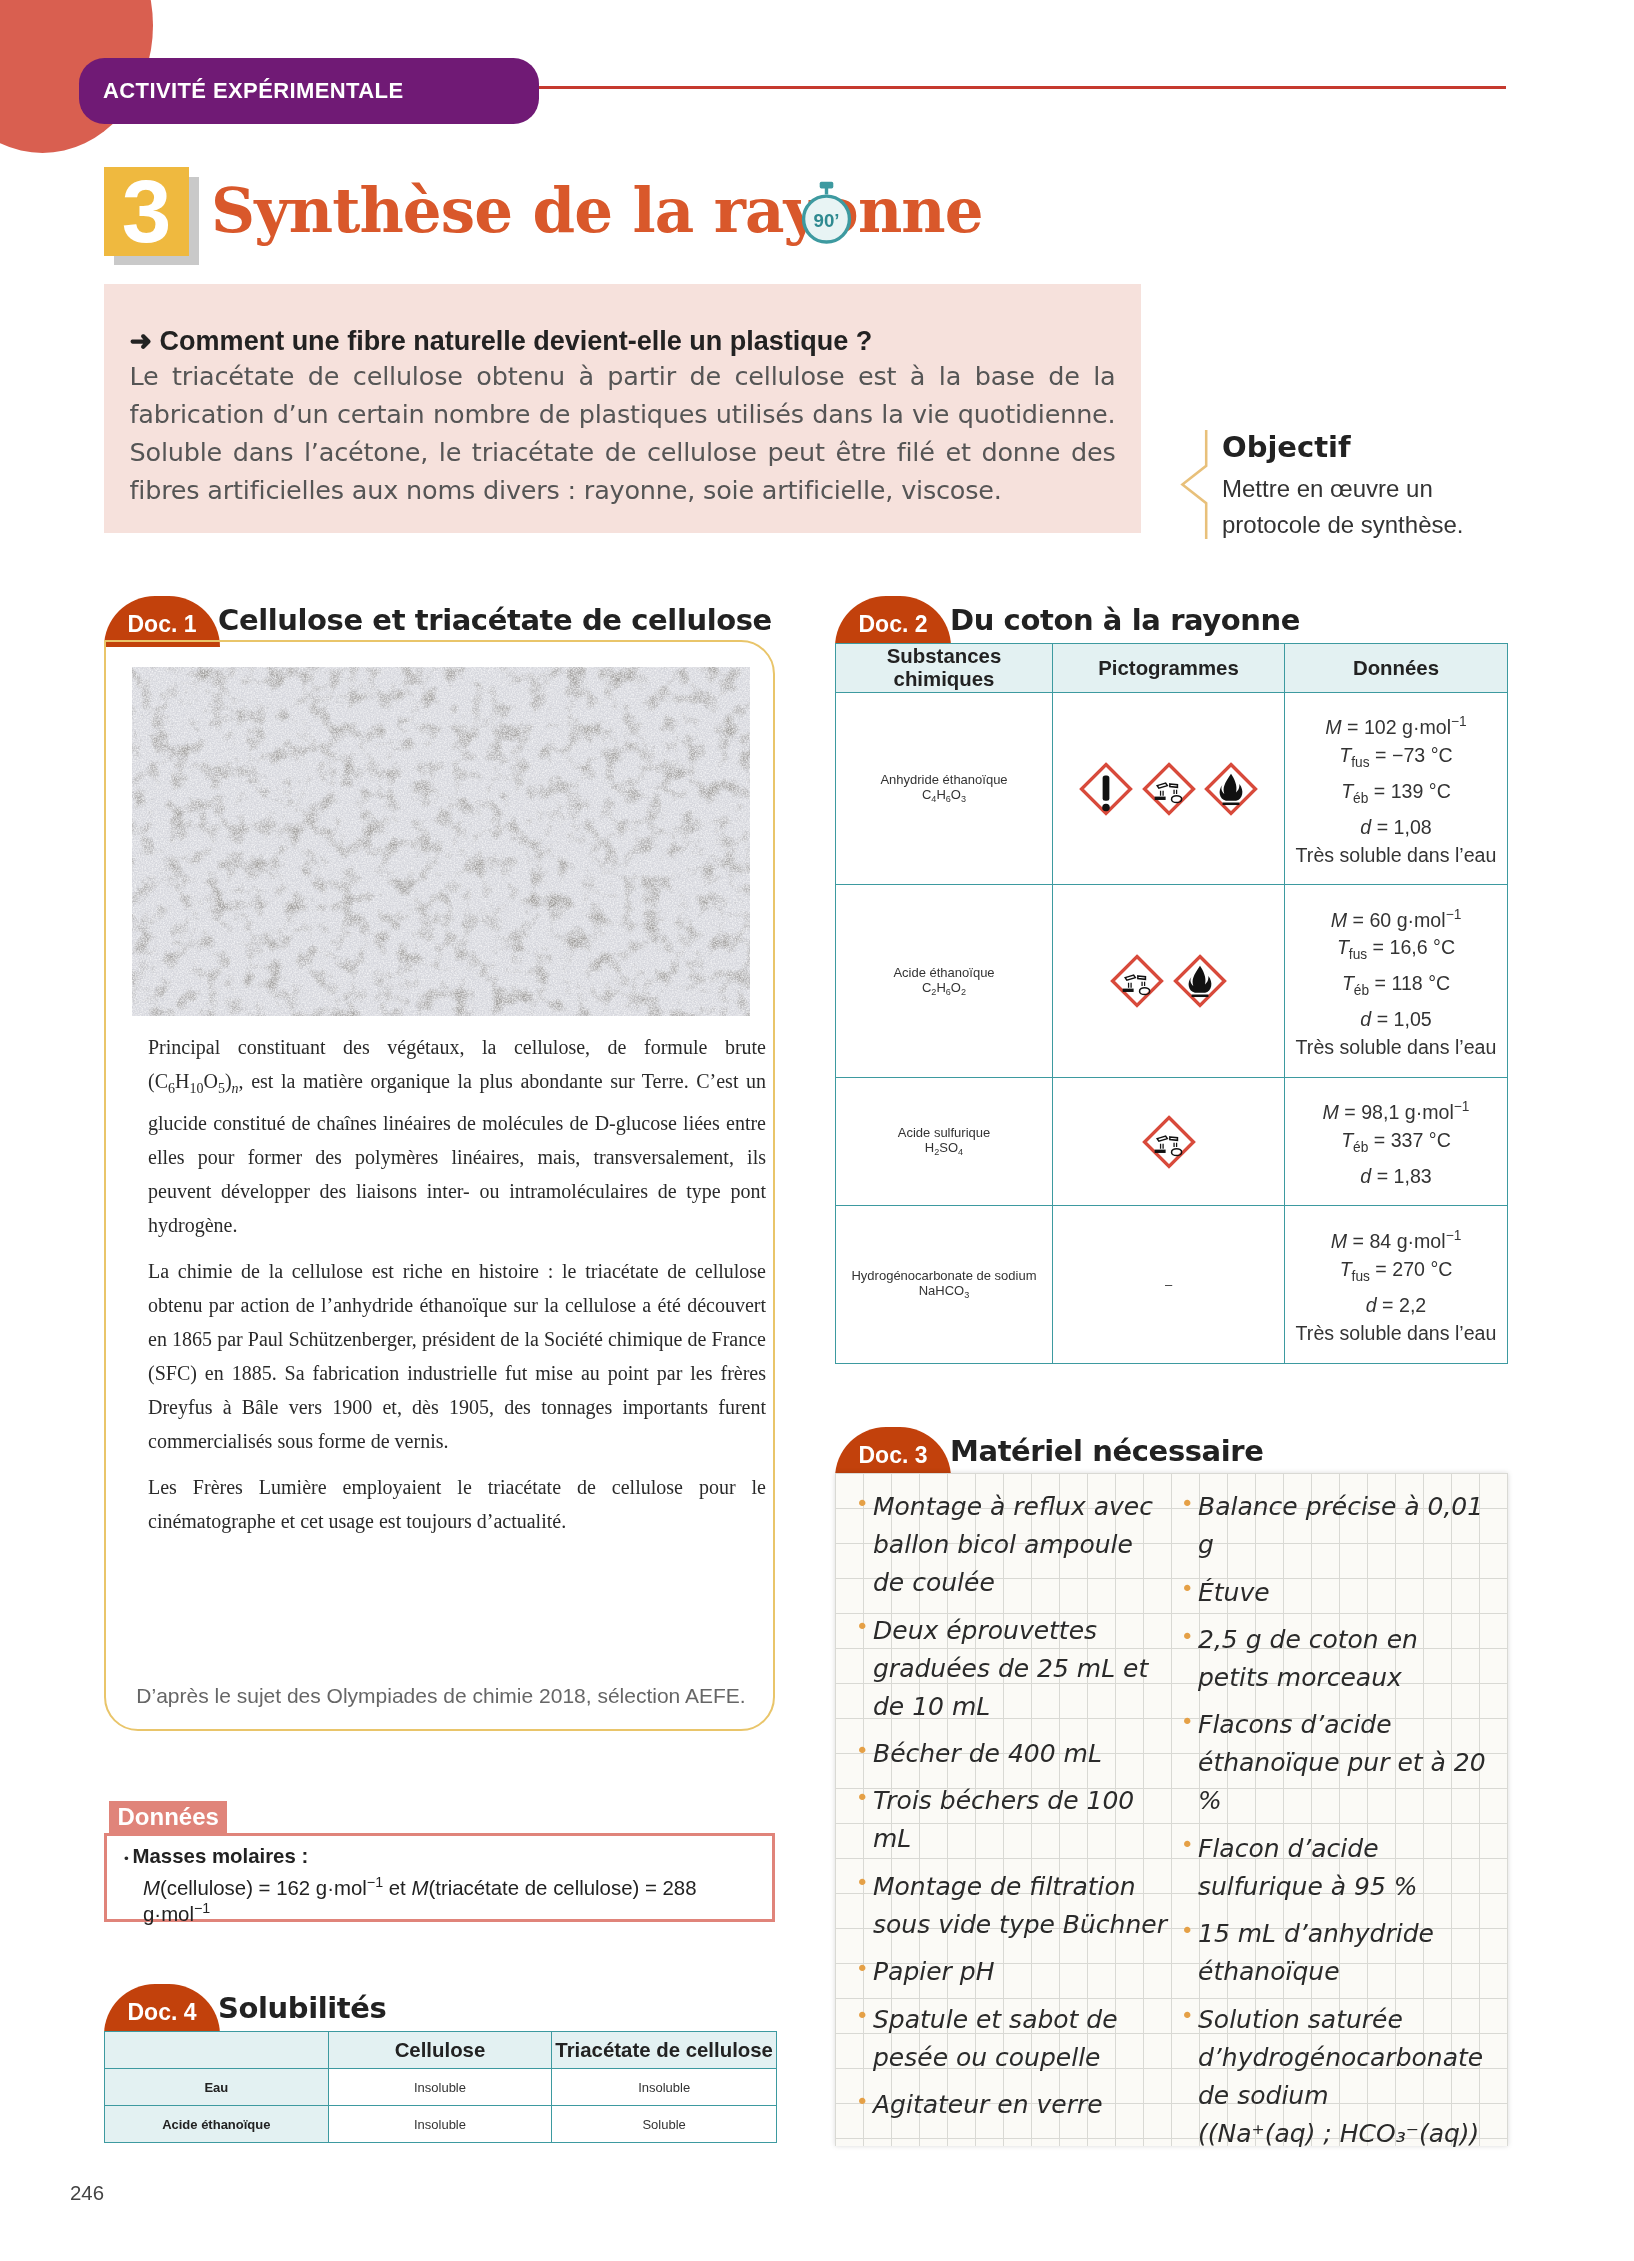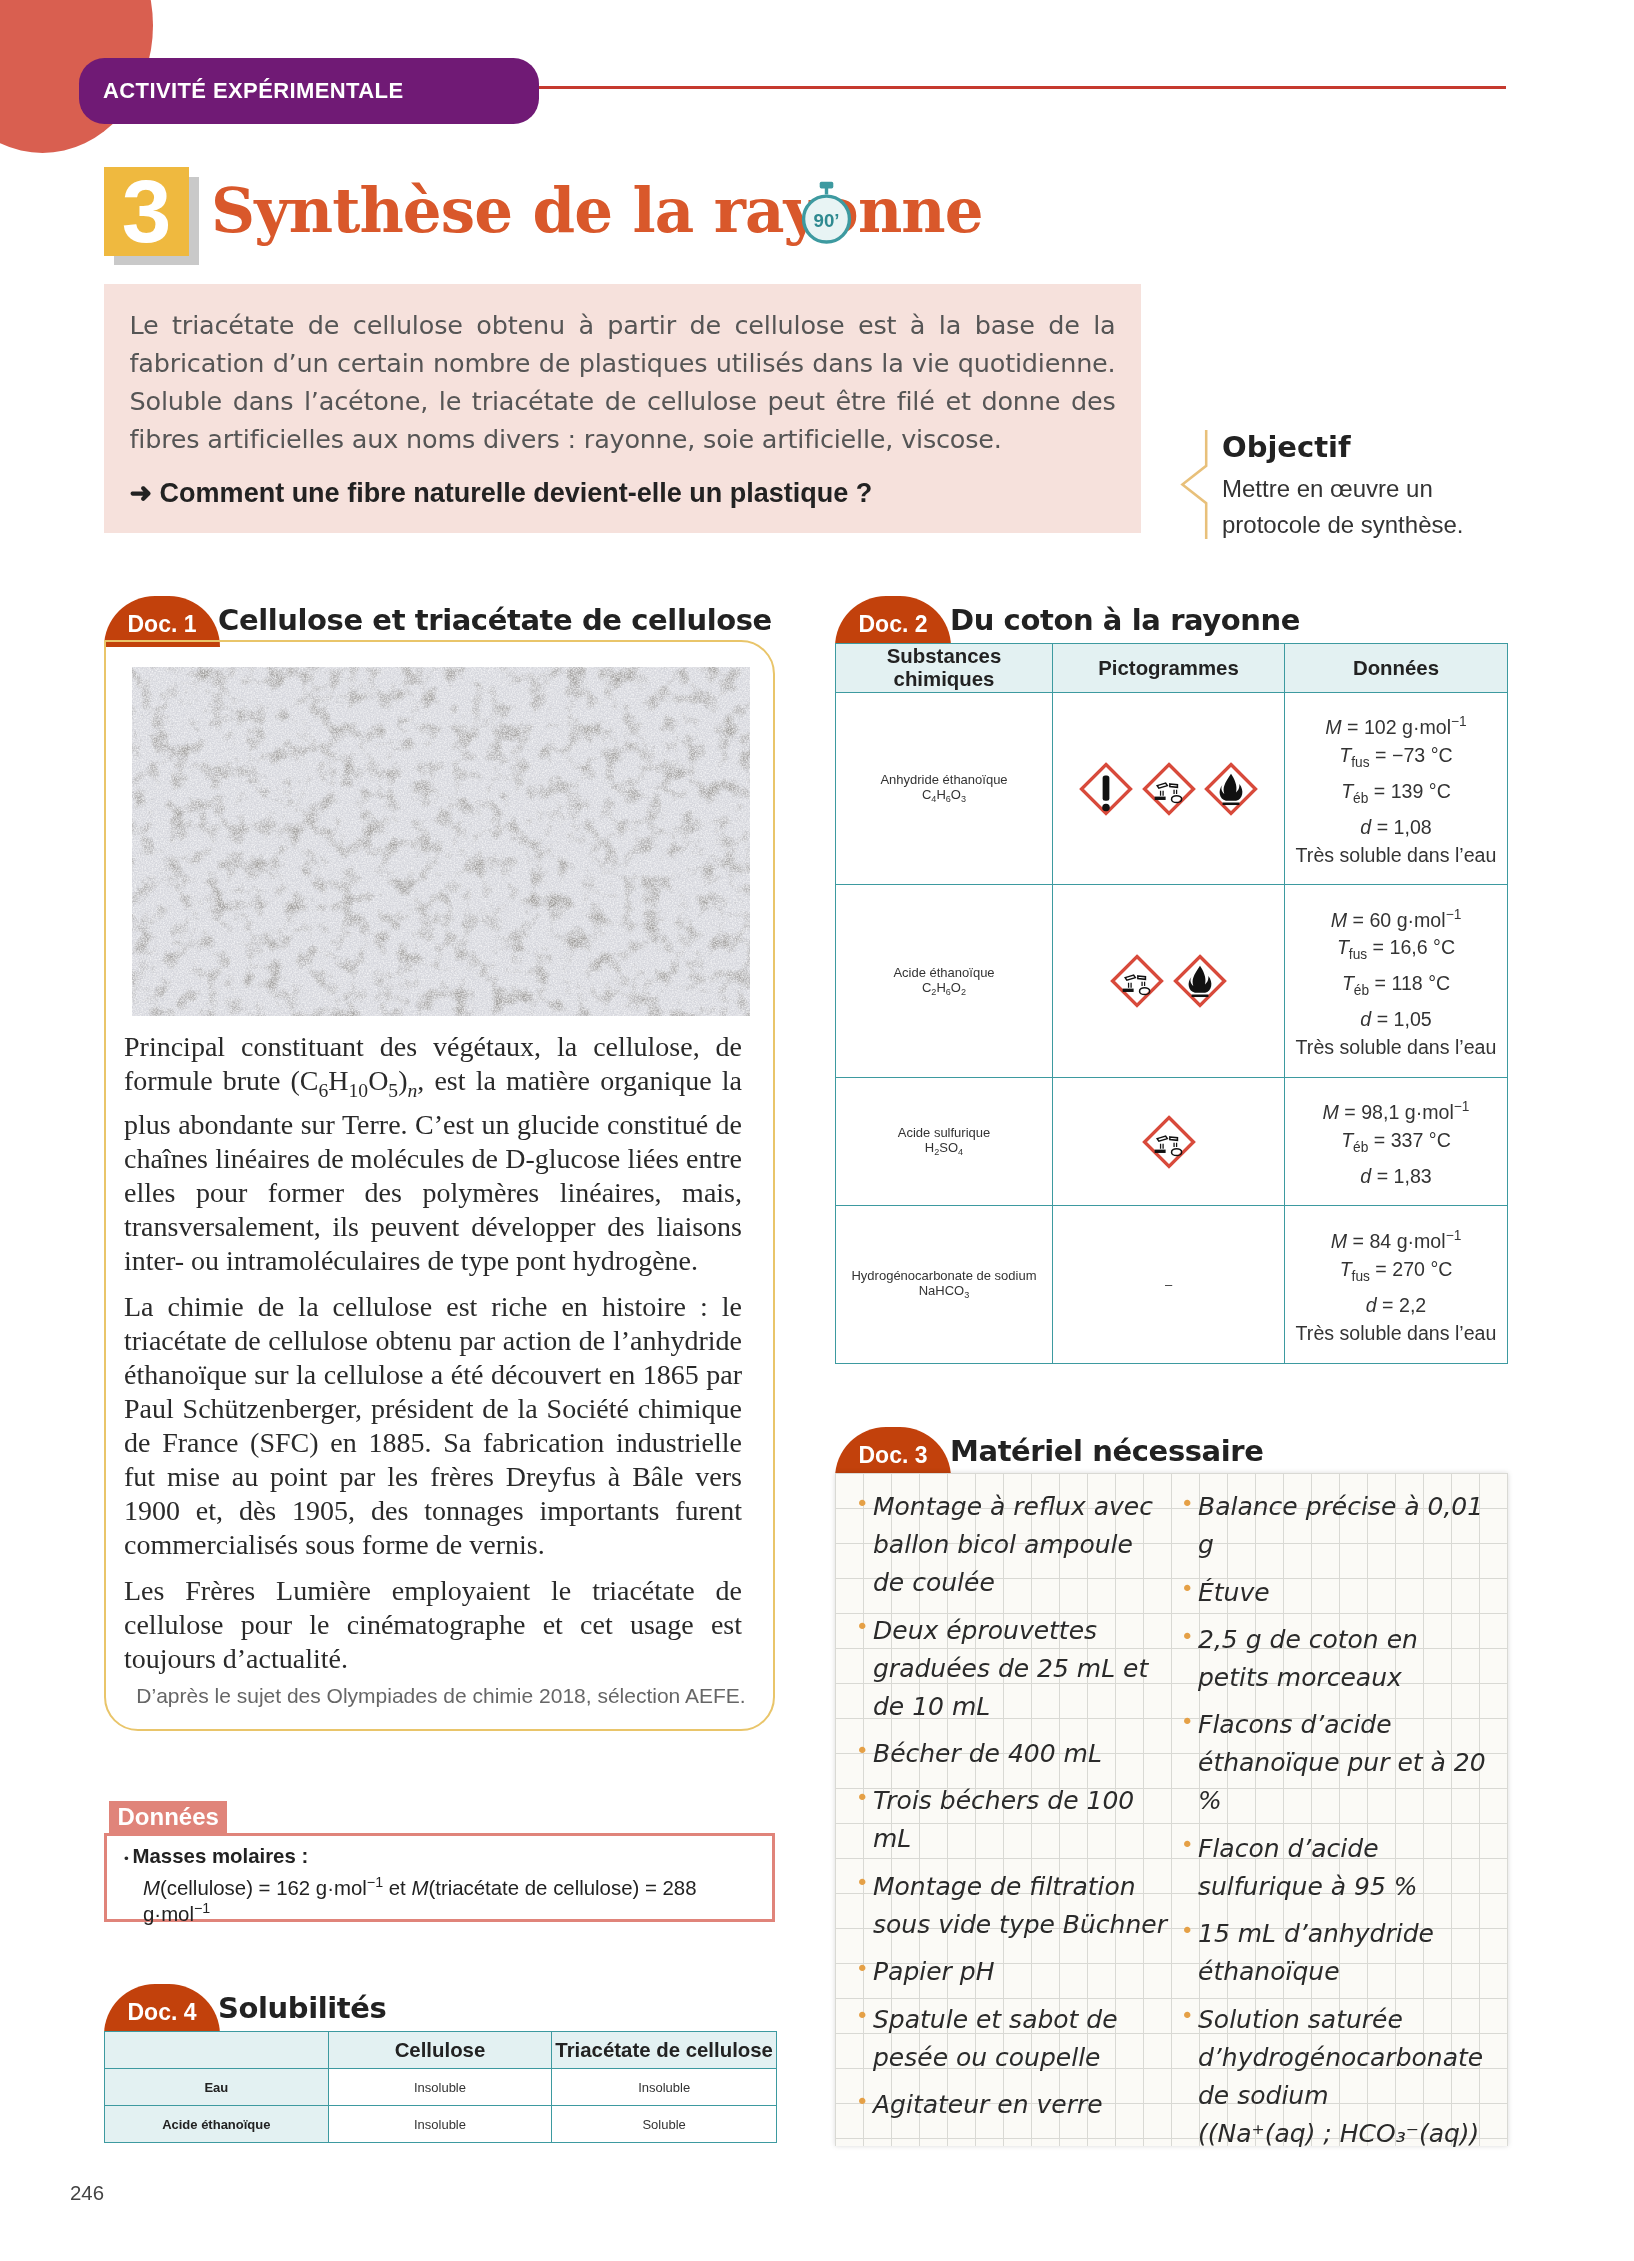--- a/index.html
+++ b/index.html
@@ -28,21 +28,21 @@
   #obj-text { position:absolute; left:43px; top:41px; font-size:24px; line-height:36px; color:#333; width:289px; }
 
   
   .doc-tab { position:absolute; width:116px; height:51px; background:#c2410c; border-radius:51px 51px 0 0; color:#fff; font-weight:bold; font-size:23px;
              display:flex; align-items:center; justify-content:center; padding-top:5.1px; box-sizing:border-box; }
   .doc-title { position:absolute; font-size:29px; font-weight:bold; color:#222; font-family:"DejaVu Sans", sans-serif; letter-spacing:-0.4px; }
 
   
   #doc1-box { left:104px; top:640px; width:671px; height:1091px; border:2.6px solid #e9c56a; border-radius:0 34px 34px 34px; box-sizing:border-box; }
   #doc1-photo { left:132px; top:667px; width:618px; height:349px; overflow:hidden; }
-  #doc1-text { left:124px; top:1030px; width:618px; font-family:"Liberation Serif", serif; font-size:28px; line-height:34px; color:#2a2a2a; text-align:justify; }
+  #doc1-text { left:148px; top:1030px; width:618px; font-family:"Liberation Serif", serif; font-size:20px; line-height:34px; color:#2a2a2a; text-align:justify; }
   #doc1-text p { margin:0 0 12px 0; }
   #doc1-source { left:132px; top:1684px; width:618px; text-align:center; font-size:21px; color:#666; }
 
   
   #donnees-tab { left:109px; top:1801px; height:32px; padding:0 8.5px; background:#e0847a; color:#fff; font-weight:bold; font-size:24px; display:flex; align-items:center; }
   #donnees-box { left:104px; top:1833px; width:671px; height:89px; border:3.4px solid #e0847a; box-sizing:border-box; padding:8.5px 17px; }
   #donnees-label { font-size:20.4px; font-weight:bold; color:#222; }
   #donnees-value { font-size:20.4px; color:#222; margin-top:6.8px; padding-left:19px; }
 
   
@@ -83,22 +83,22 @@
 <div id="timer" class="abs">
   <svg width="53" height="68" viewBox="0 0 62 80">
     <rect x="23" y="2" width="16" height="8" rx="2" fill="#3d9aa0"></rect>
     <rect x="29" y="9" width="4" height="8" fill="#3d9aa0"></rect>
     <circle cx="31" cy="46" r="27" fill="#e8f4f4" stroke="#3d9aa0" stroke-width="4"></circle>
     <text id="timer-text" x="31" y="55" text-anchor="middle" font-size="22" font-weight="bold" fill="#2f8a90" font-family="Liberation Sans, sans-serif">90’</text>
   </svg>
 </div>
 
 <div id="intro" class="abs">
+  <div id="intro-question">➜ Comment une fibre naturelle devient-elle un plastique ?</div>
   <div id="intro-text">Le triacétate de cellulose obtenu à partir de cellulose est à la base de la fabrication d’un certain nombre de plastiques utilisés dans la vie quotidienne. Soluble dans l’acétone, le triacétate de cellulose peut être filé et donne des fibres artificielles aux noms divers : rayonne, soie artificielle, viscose.</div>
-  <div id="intro-question">➜ Comment une fibre naturelle devient-elle un plastique ?</div>
 </div>
 
 <div id="obj" class="abs">
   <svg id="obj-bracket" viewBox="0 0 40 128">
     <polyline points="32,0 32,42 4,64 32,86 32,128" fill="none" stroke="#e8c07a" stroke-width="3"></polyline>
   </svg>
   <div id="obj-title">Objectif</div>
   <div id="obj-text">Mettre en œuvre un protocole de synthèse.</div>
 </div>
 

